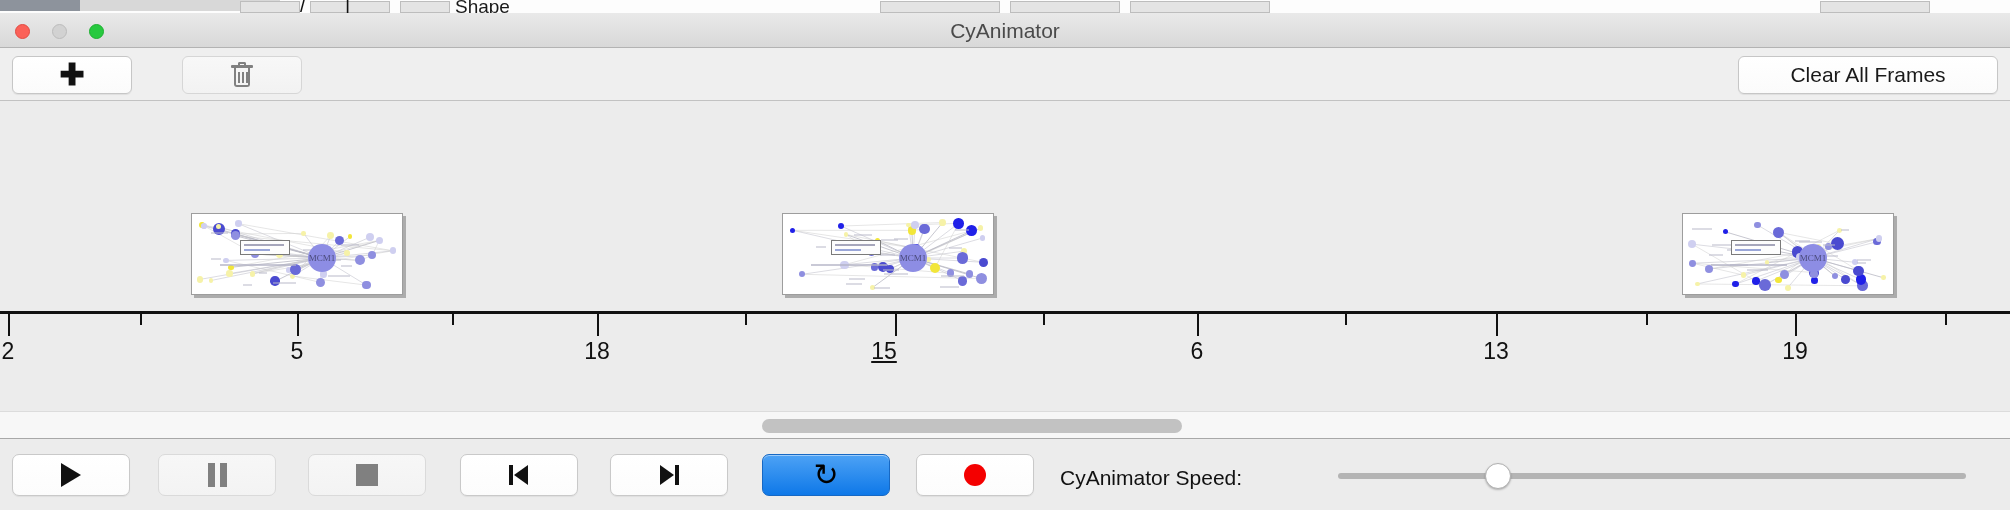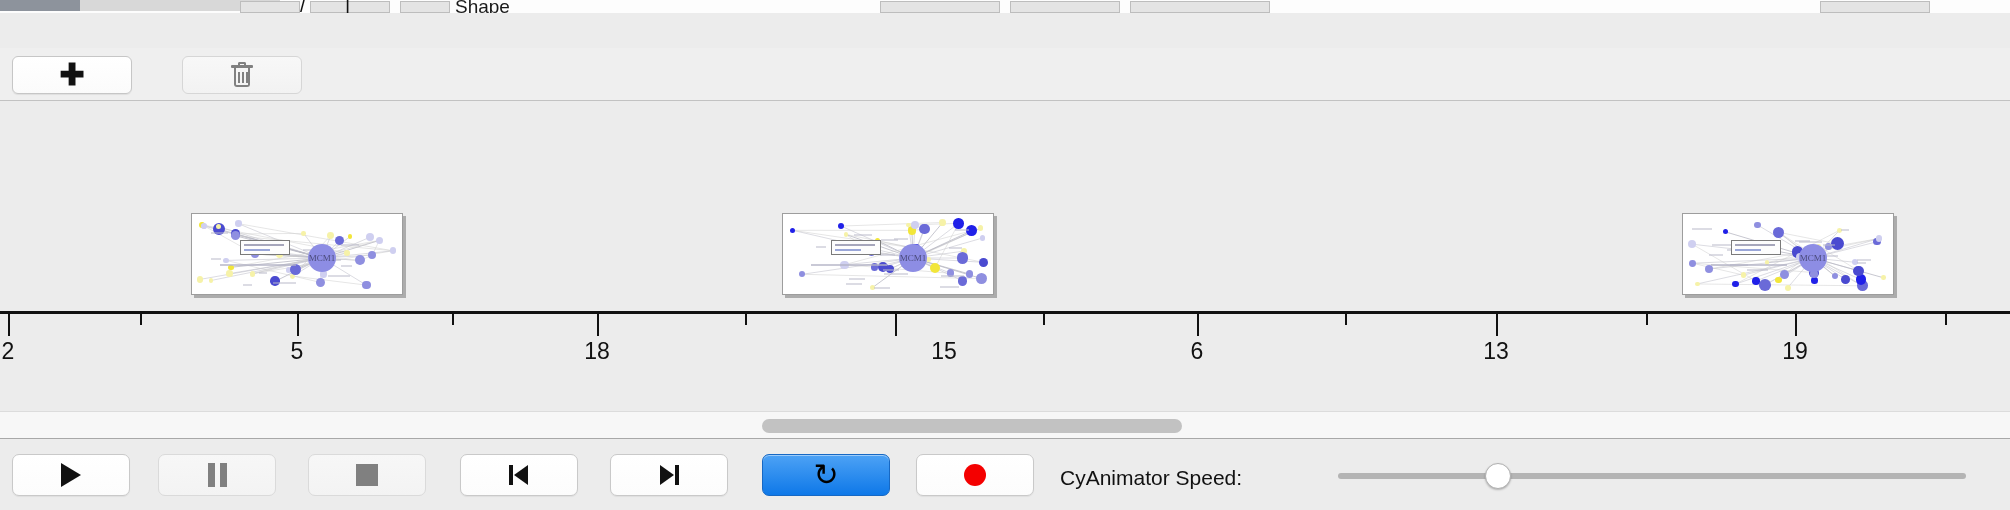--- a/index.html
+++ b/index.html
@@ -240,34 +240,43 @@
     <div class="bg-box" style="left:400px;width:50px;"></div>
     <div class="bg-glyph" style="left:300px;">/</div>
     <div class="bg-glyph" style="left:345px;">|</div>
     <div class="bg-text">Shape</div>
     <div class="bg-box" style="left:880px;width:120px;"></div>
     <div class="bg-box" style="left:1010px;width:110px;"></div>
     <div class="bg-box" style="left:1130px;width:140px;"></div>
     <div class="bg-box" style="left:1820px;width:110px;"></div>
   </div>
 
+  <div class="titlebar">
+    <div class="traffic t-close"></div>
+    <div class="traffic t-min"></div>
+    <div class="traffic t-zoom"></div>
+    <div class="win-title">CyAnimator</div>
+  </div>
 
   <div class="toolbar">
     <div class="btn" id="add-frame-button">
       <span class="plus-ico">✚</span>
     </div>
     <div class="btn btn-dim" id="delete-frame-button">
       <span class="trash-ico">
         <span class="handle"></span>
         <span class="lid"></span>
         <span class="can"></span>
         <span class="bar" style="left:7px;"></span>
         <span class="bar" style="left:11px;"></span>
         <span class="bar" style="left:15px;"></span>
       </span>
+    </div>
+    <div class="btn" id="clear-all-frames-button">
+      <span>Clear All Frames</span>
     </div>
   </div>
 
   <div class="timeline">
     <div id="frames-layer">
         <div class="frame" style="left: 191px; top: 112px;">
           <div class="net">
             <svg width="212" height="82" style="position: absolute; left: 0px; top: 0px;">
               <line x1="130" y1="44" x2="138.6755658436214" y2="21.574879972565157" stroke="#b9b9c4" stroke-width="0.5"></line>
               <line x1="130" y1="44" x2="111.64296982167353" y2="19.4102366255144" stroke="#b9b9c4" stroke-width="0.5"></line>
@@ -602,21 +611,21 @@
         <div class="tick tick-major" style="left: 8px;"></div>
         <div class="tick-label" style="left: 8px;">2</div>
         <div class="tick tick-minor" style="left: 140px;"></div>
         <div class="tick tick-major" style="left: 297px;"></div>
         <div class="tick-label" style="left: 297px;">5</div>
         <div class="tick tick-minor" style="left: 452px;"></div>
         <div class="tick tick-major" style="left: 597px;"></div>
         <div class="tick-label" style="left: 597px;">18</div>
         <div class="tick tick-minor" style="left: 745px;"></div>
         <div class="tick tick-major" style="left: 895px;"></div>
-        <div class="tick-label" style="left: 944px;">15</div>
+        <div class="tick-label" style="left: 884px; text-decoration: underline;">15</div>
         <div class="tick tick-minor" style="left: 1043px;"></div>
         <div class="tick tick-major" style="left: 1197px;"></div>
         <div class="tick-label" style="left: 1197px;">6</div>
         <div class="tick tick-minor" style="left: 1345px;"></div>
         <div class="tick tick-major" style="left: 1496px;"></div>
         <div class="tick-label" style="left: 1496px;">13</div>
         <div class="tick tick-minor" style="left: 1646px;"></div>
         <div class="tick tick-major" style="left: 1795px;"></div>
         <div class="tick-label" style="left: 1795px;">19</div>
         <div class="tick tick-minor" style="left: 1945px;"></div>

